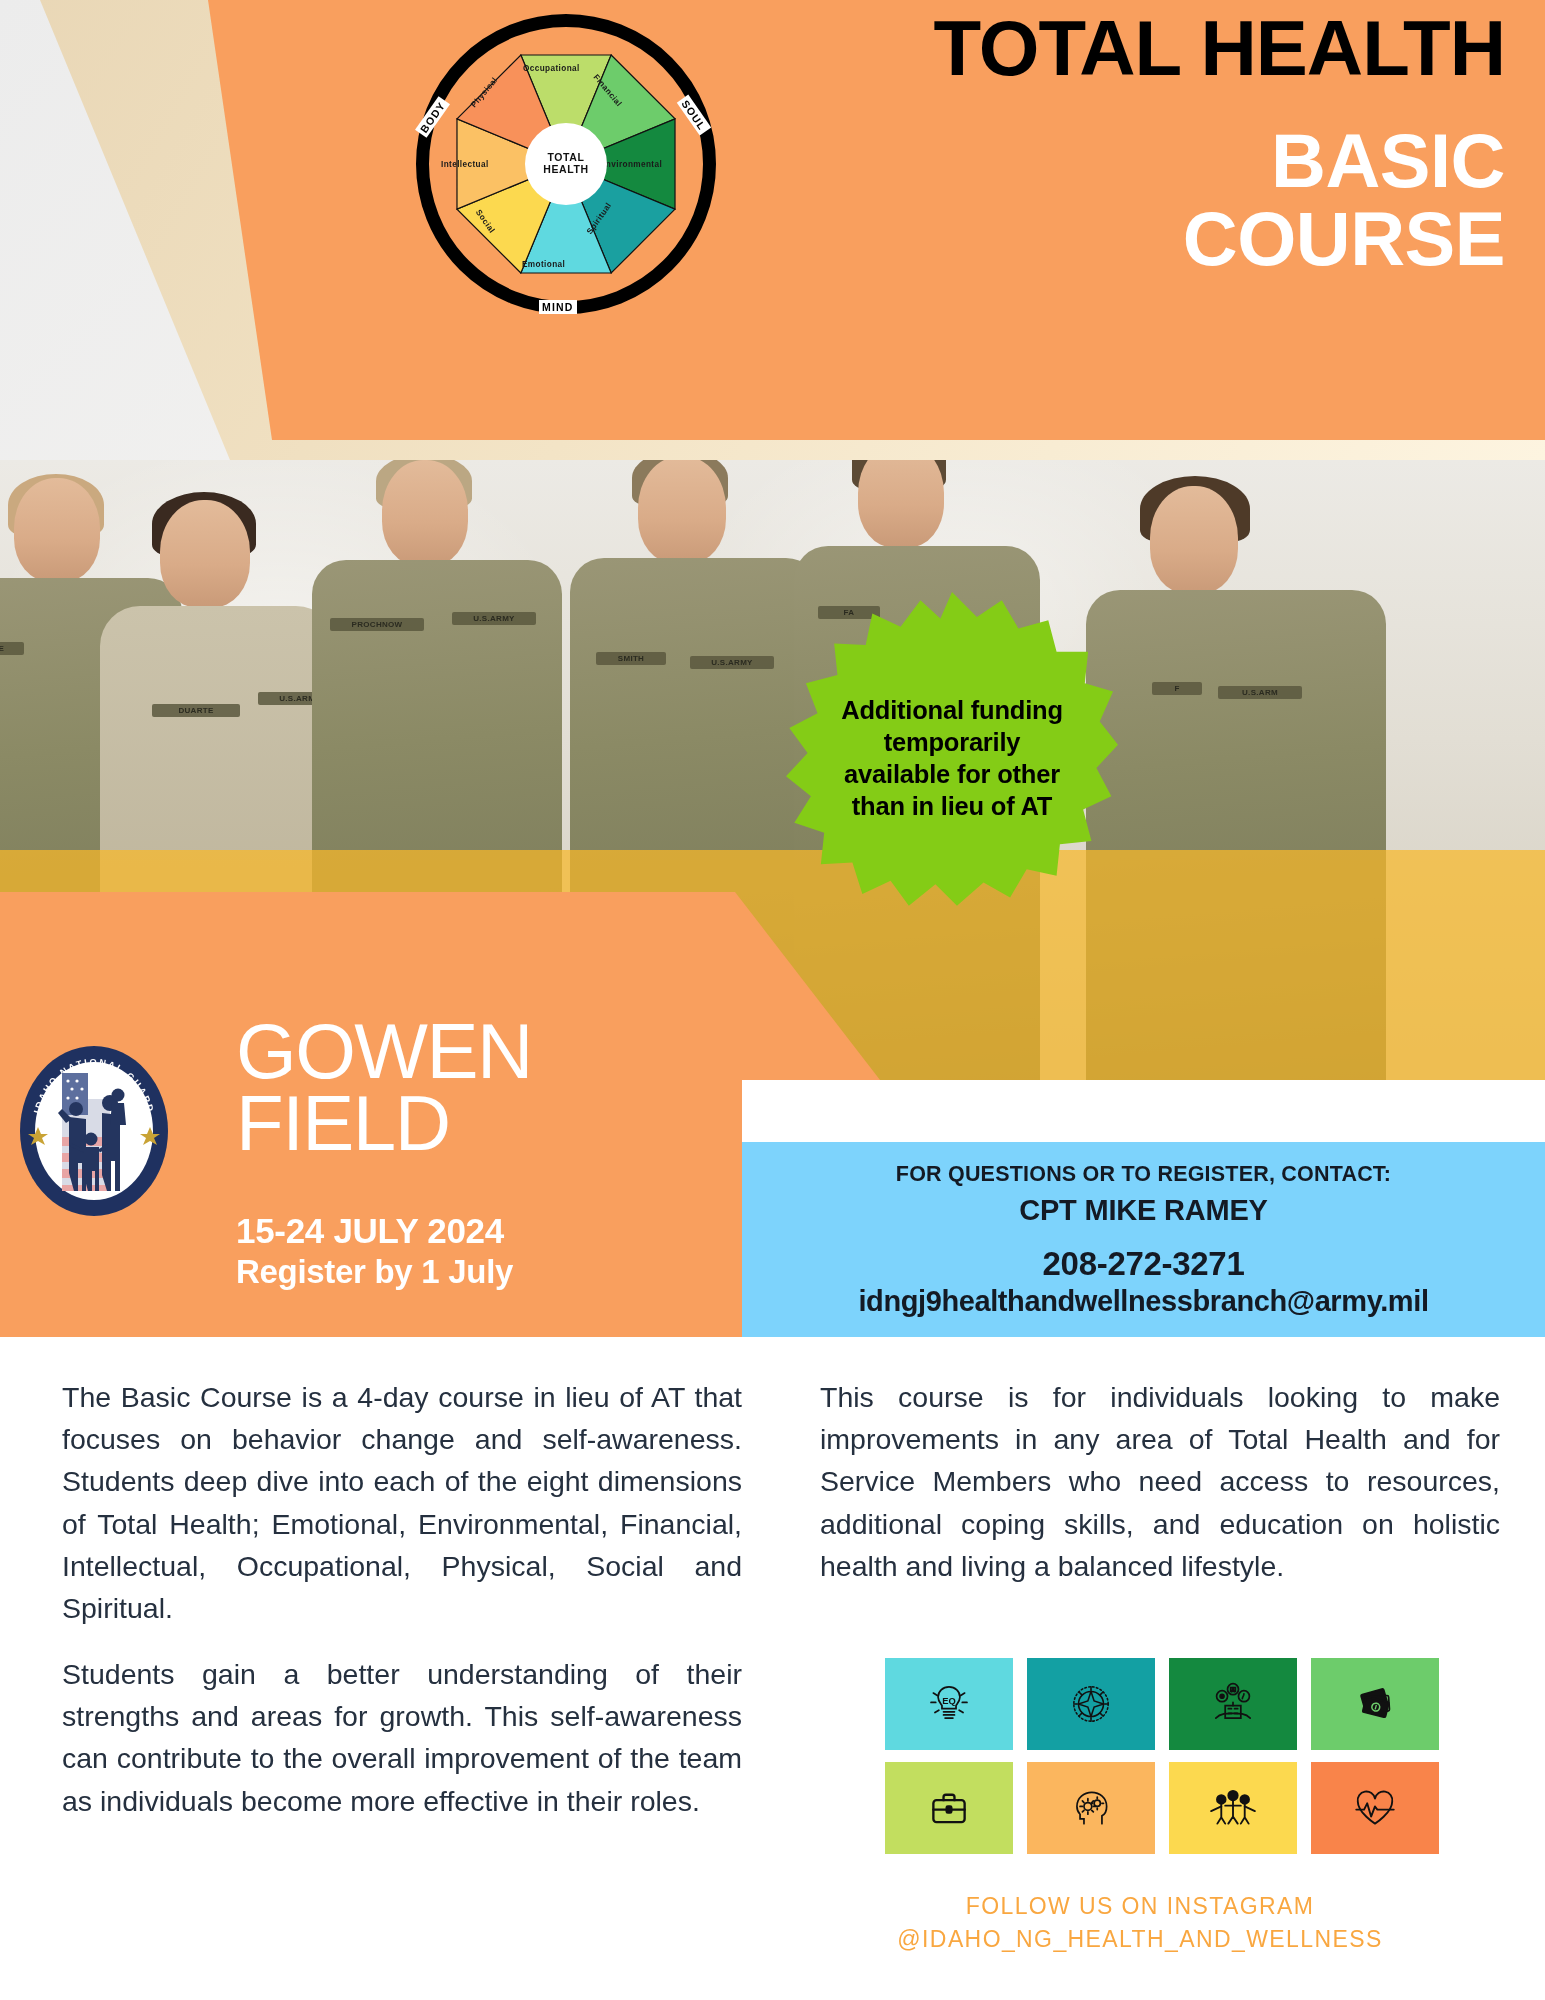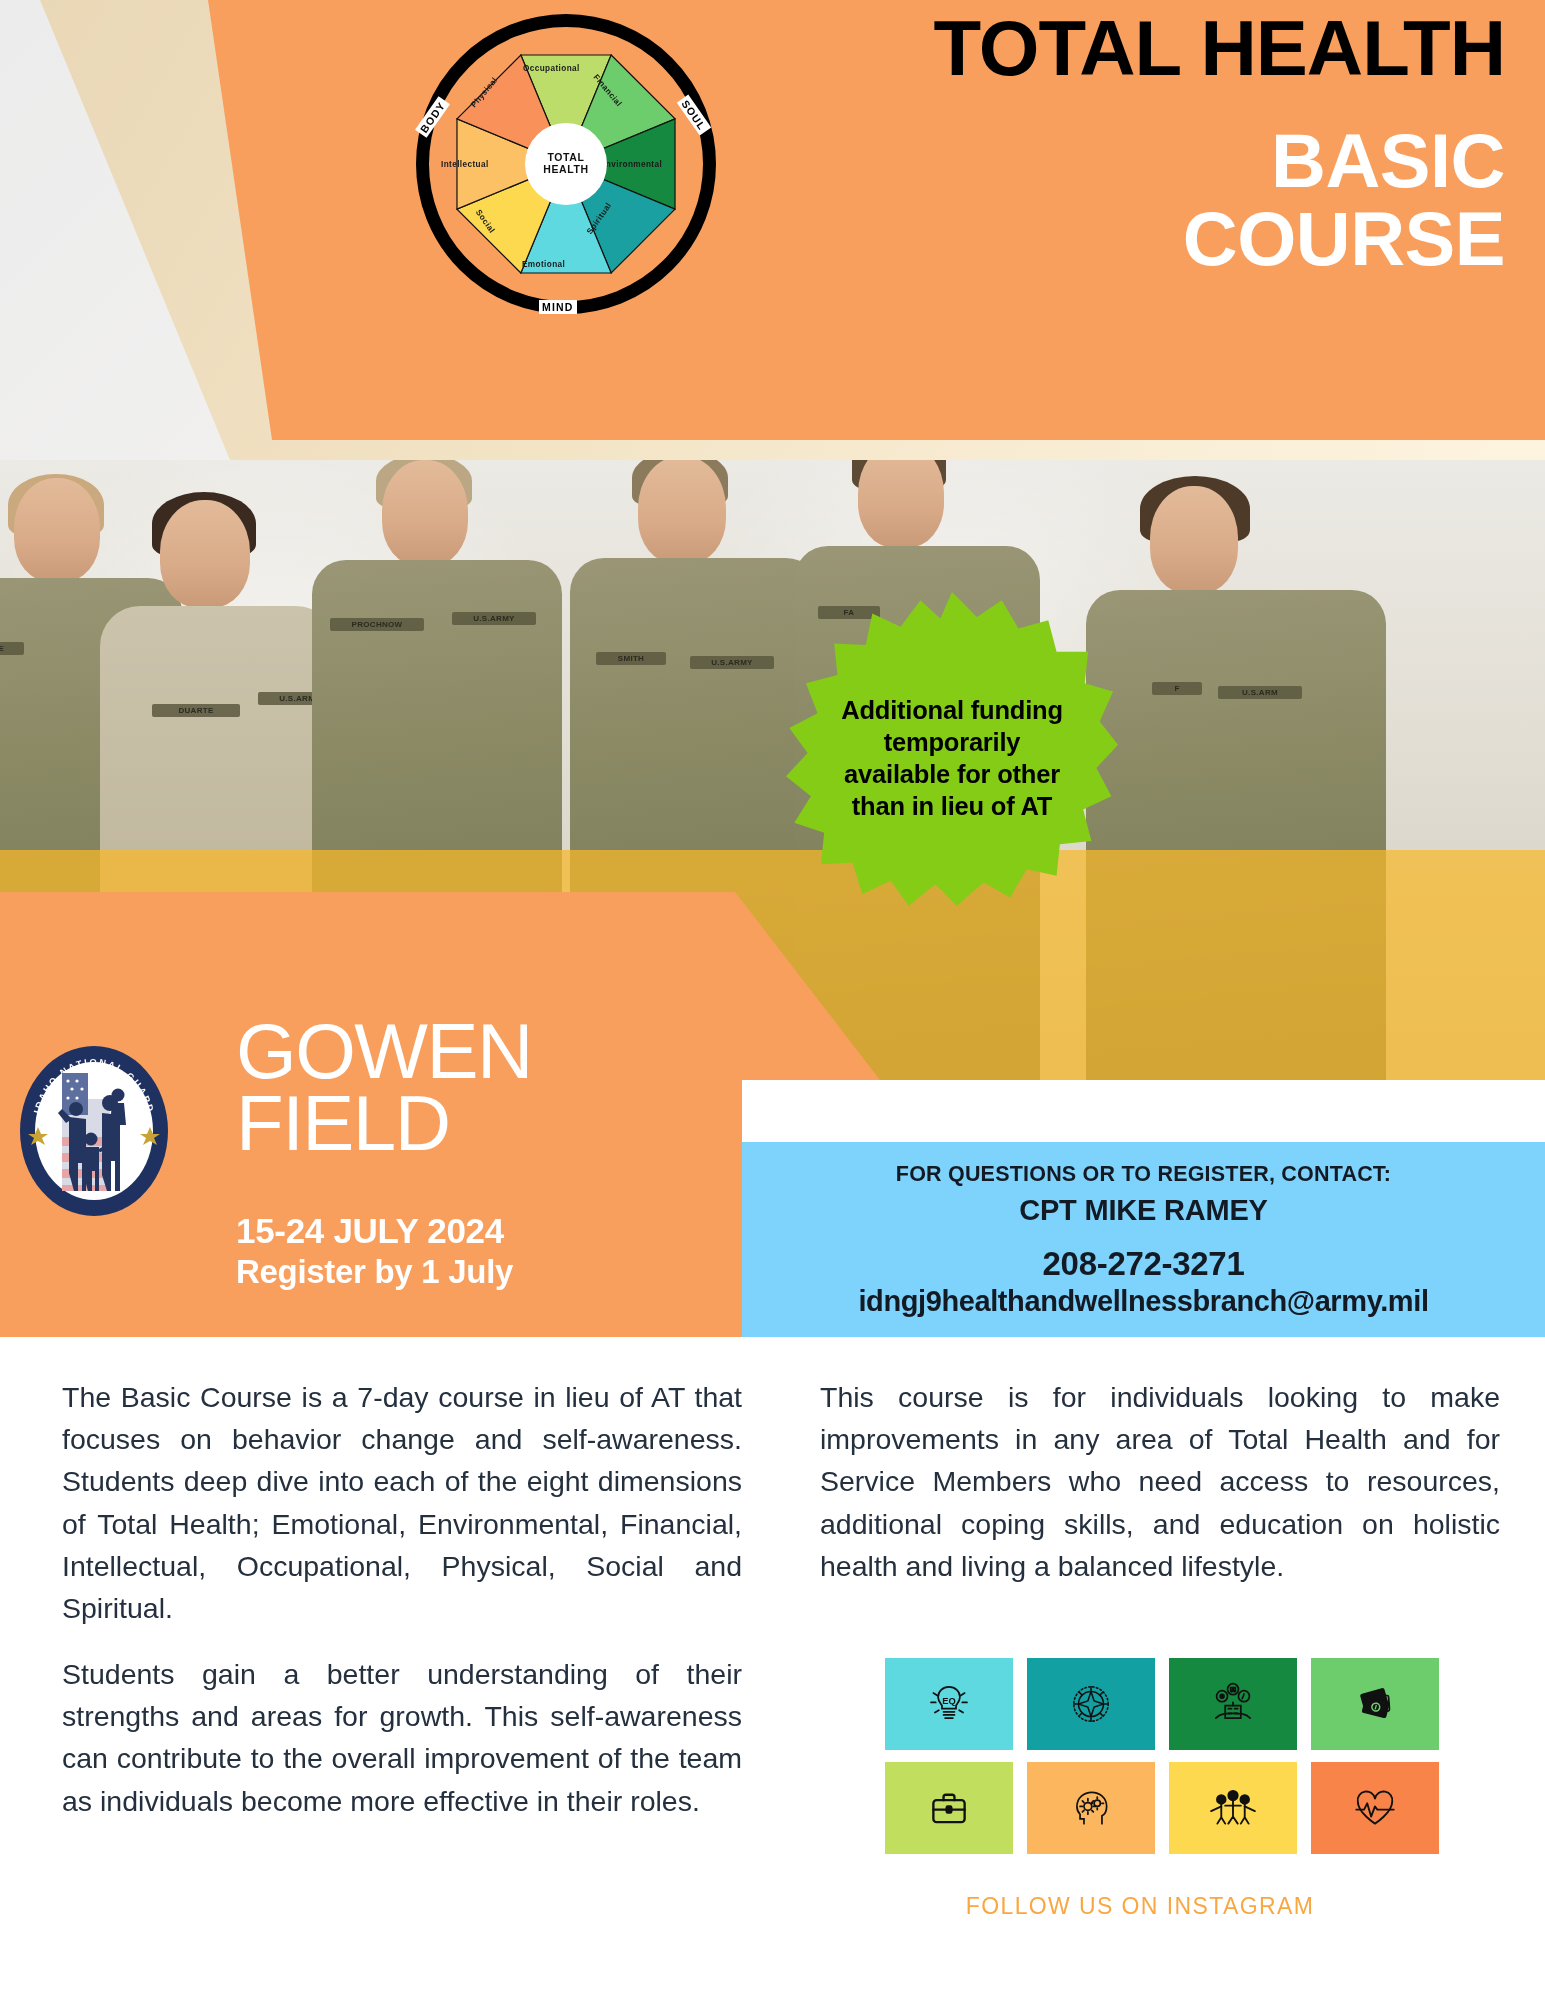--- a/index.html
+++ b/index.html
@@ -362,21 +362,21 @@
 
 <div class="contact-box">
   <div class="c-line1">FOR QUESTIONS OR TO REGISTER, CONTACT:</div>
   <div class="c-line2">CPT MIKE RAMEY</div>
   <div class="c-phone">208-272-3271</div>
   <div class="c-email">idngj9healthandwellnessbranch@army.mil</div>
 </div>
 
 <div class="cols">
   <div class="col-left">
-    <p class="para">The Basic Course is a 7-day course in lieu of AT that focuses on behavior change and self-awareness. Students deep dive into each of the eight dimensions of Total Health; Emotional, Environmental, Financial, Intellectual, Occupational, Physical, Social and Spiritual.</p>
+    <p class="para">The Basic Course is a 4-day course in lieu of AT that focuses on behavior change and self-awareness. Students deep dive into each of the eight dimensions of Total Health; Emotional, Environmental, Financial, Intellectual, Occupational, Physical, Social and Spiritual.</p>
     <p class="para">Students gain a better understanding of their strengths and areas for growth. This self-awareness can contribute to the overall improvement of the team as individuals become more effective in their roles.</p>
   </div>
   <div class="col-right">
     <p class="para">This course is for individuals looking to make improvements in any area of Total Health and for Service Members who need access to resources, additional coping skills, and education on holistic health and living a balanced lifestyle.</p>
   </div>
 </div>
 
 <div class="icon-grid">
   <div class="icon-tile" style="background: rgb(95, 217, 224);">
     <svg viewBox="0 0 64 64" fill="none" stroke="#111" stroke-width="2.2" stroke-linecap="round">
@@ -449,13 +449,14 @@
   <div class="icon-tile" style="background: rgb(249, 132, 74);">
     <svg viewBox="0 0 64 64" fill="none" stroke="#111" stroke-width="2.4" stroke-linejoin="round" stroke-linecap="round">
       <path d="M32 52S10 38 10 24a11 11 0 0122-4 11 11 0 0122 4c0 14-22 28-22 28z"></path>
       <path d="M8 34h10l4-8 5 17 5-13 3 4h21"></path>
     </svg>
   </div>
 </div>
 
 <div class="insta">
   <div>FOLLOW US ON INSTAGRAM</div>
+  <div>@IDAHO_NG_HEALTH_AND_WELLNESS</div>
 </div>
 
 </body></html>

